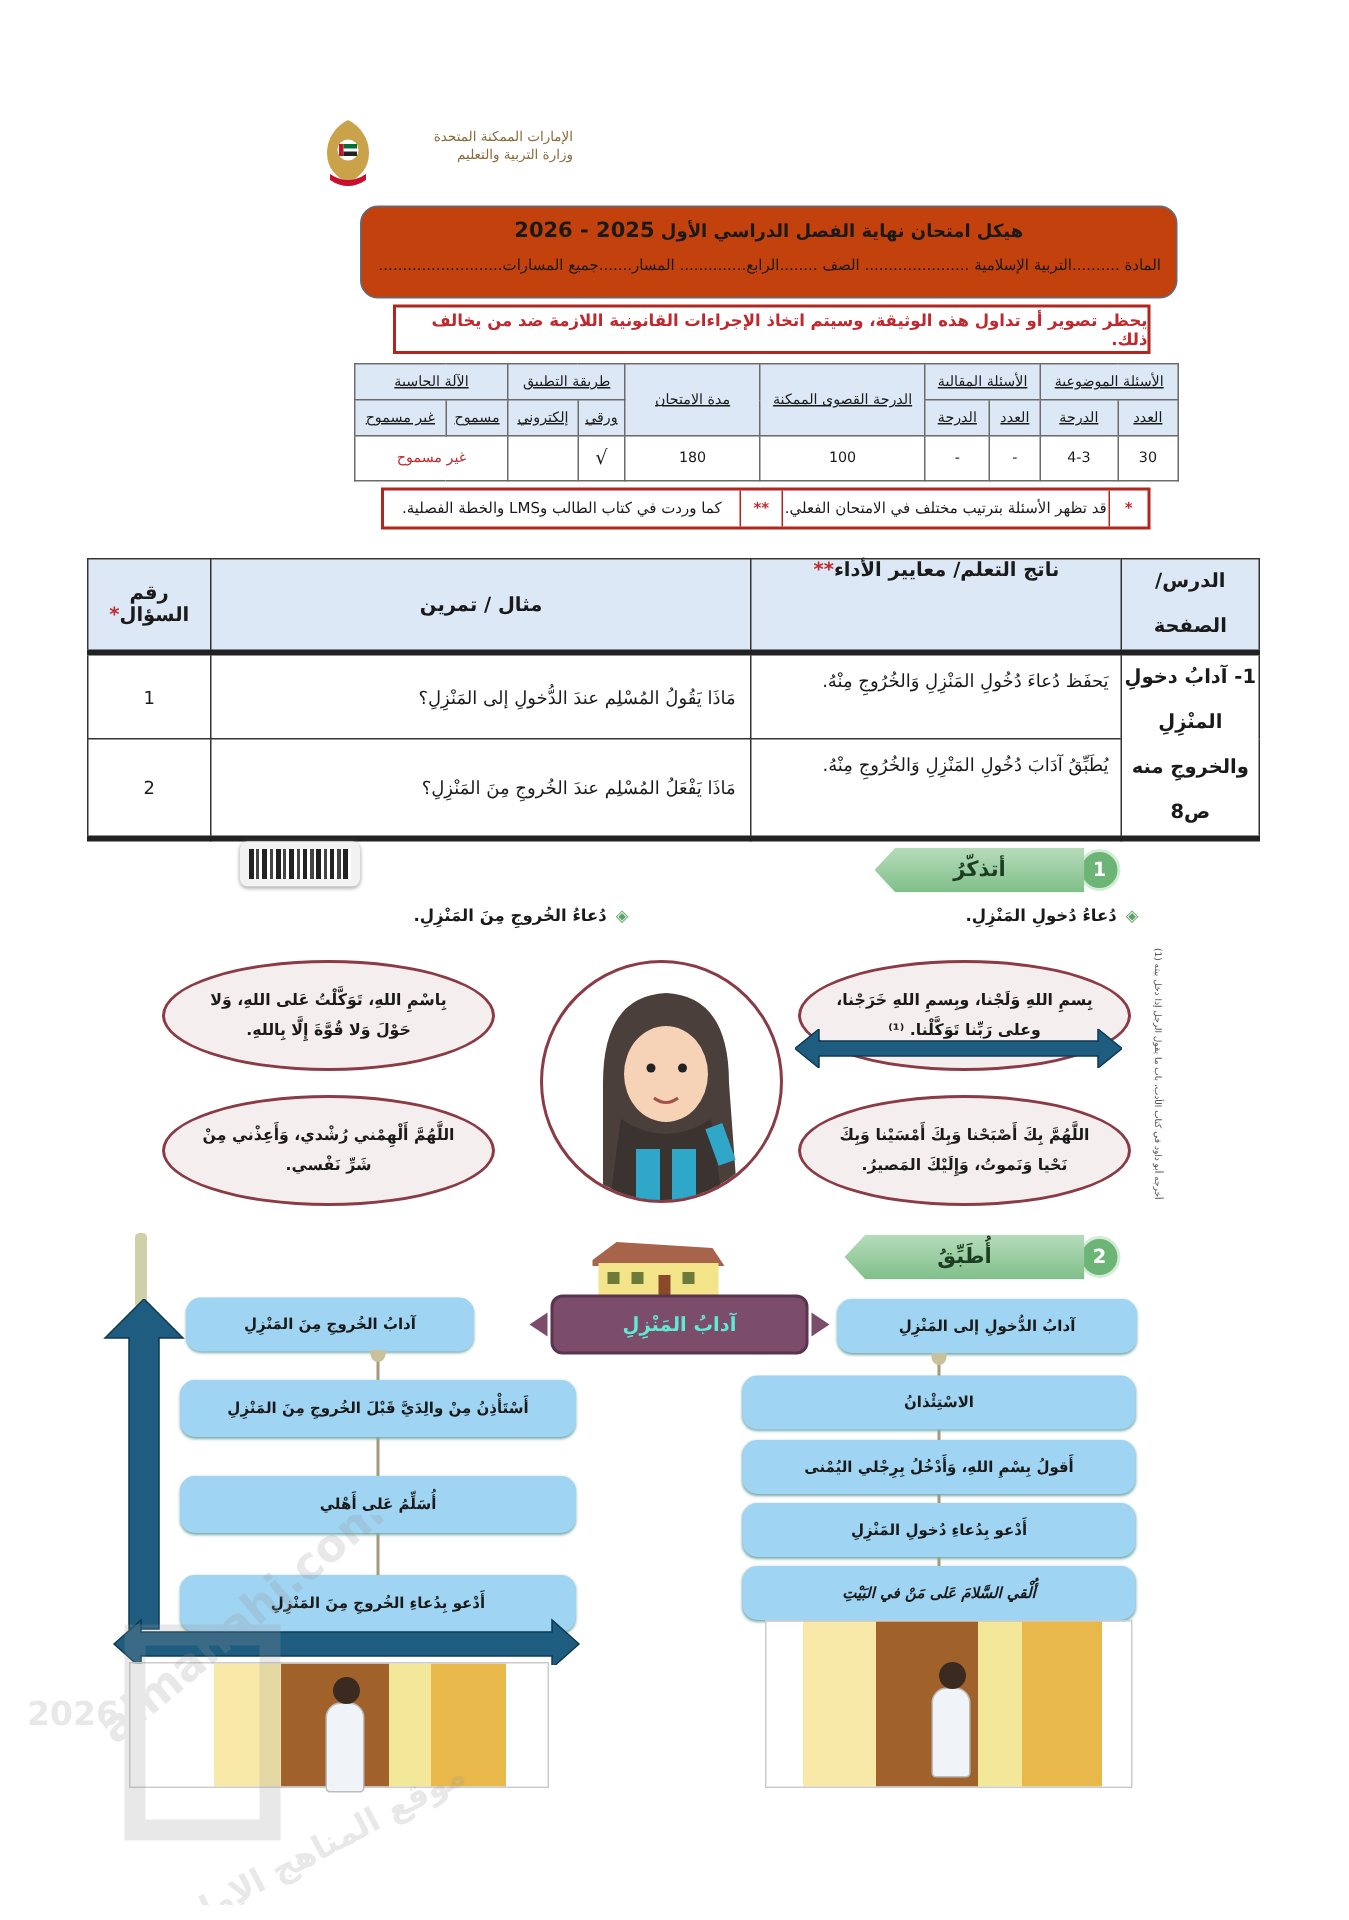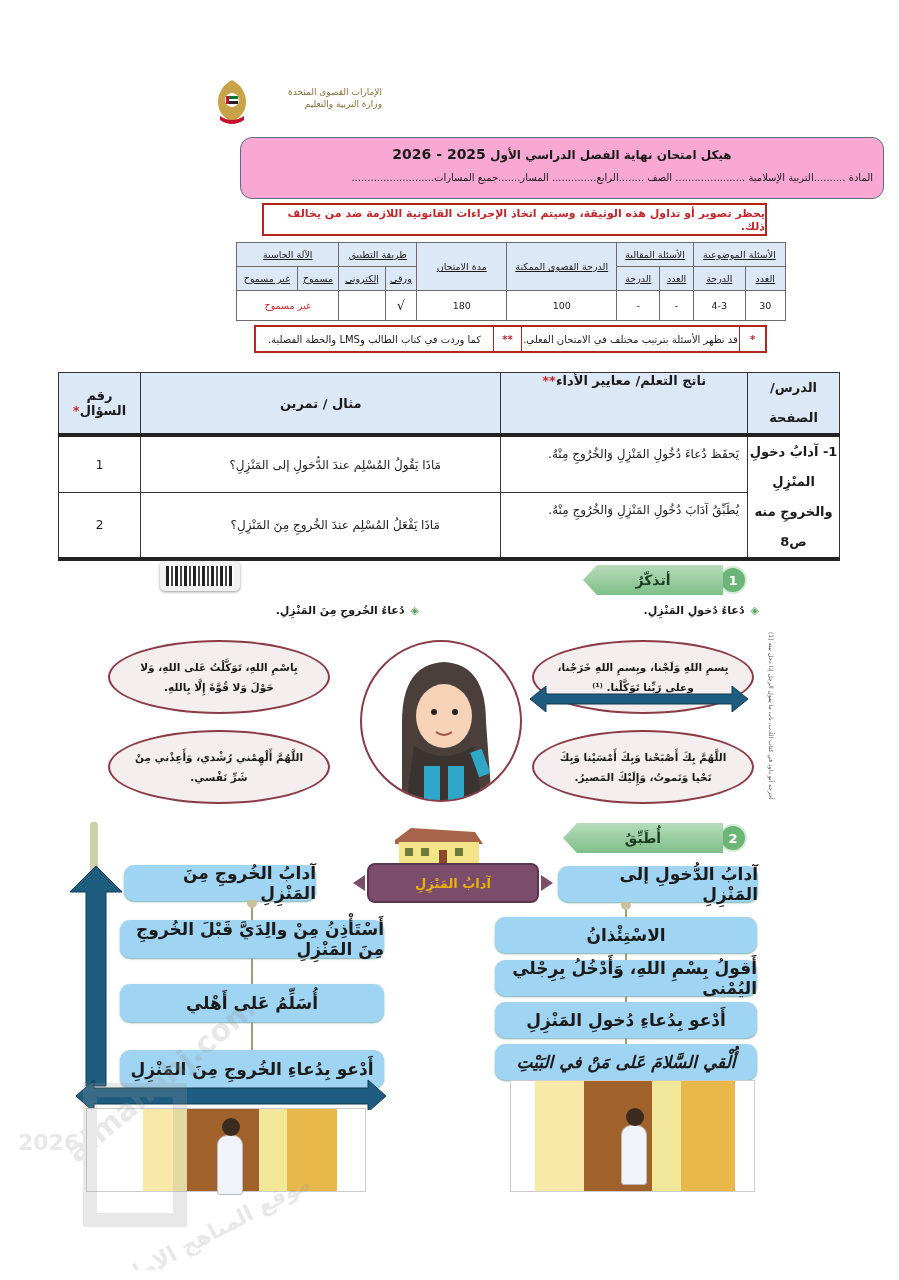--- a/index.html
+++ b/index.html
@@ -6,21 +6,21 @@
   html, body { width: 899px; height: 1280px; background: #ffffff; overflow: hidden; }
   body { position: relative; font-family: "DejaVu Sans", sans-serif; color: #1a1a1a; }
   .abs { position: absolute; }
   .rtl { direction: rtl; }
 
   
   #logo-emblem { left: 214px; top: 78px; width: 36px; height: 48px; }
   #ministry-text { left: 252px; top: 86px; width: 130px; font-size: 9px; color: #8a6d3b; line-height: 12px; text-align: right; }
 
   
-  #title-box { left: 240px; top: 137px; width: 644px; height: 62px; background: #f9a8d4; border: 1.5px solid #5a6e85; border-radius: 12px; }
+  #title-box { left: 240px; top: 137px; width: 545px; height: 62px; background: #c2410c; border: 1.5px solid #5a6e85; border-radius: 12px; }
   #title-main { left: 0; right: 0; top: 8px; text-align: center; font-size: 12px; font-weight: bold; }
   #title-main .yr { font-size: 14px; }
   #title-sub { right: 10px; top: 34px; font-size: 10px; white-space: nowrap; }
 
   
   #warning-box { left: 262px; top: 203px; width: 505px; height: 33px; border: 2px solid #b3261e; background: #fff; display: flex; align-items: center; justify-content: center; }
   #warning-text { color: #c0282d; font-weight: bold; font-size: 11px; }
 
   
   #spec-table { left: 236px; top: 242px; width: 550px; border-collapse: collapse; font-size: 9.5px; direction: rtl; }
@@ -34,21 +34,21 @@
   #notes-row .star { color: #c0282d; font-weight: bold; }
 
   
   #main-table { left: 58px; top: 372px; width: 782px; border-collapse: collapse; direction: rtl; }
   #main-table th { background: #dce8f5; font-size: 13px; font-weight: bold; height: 50px; border: 1.5px solid #333; }
   #main-table td { border: 1.5px solid #333; font-size: 12px; height: 56px; vertical-align: middle; }
   #main-table thead tr { border-bottom: 4px solid #222; }
   #main-table tbody { border-bottom: 4px solid #222; }
   .c-lesson { width: 92px; text-align: center; font-weight: bold; font-size: 13px !important; line-height: 30px; }
   .c-outcome { width: 247px; text-align: right; padding-right: 8px; vertical-align: top !important; padding-top: 10px; }
-  .c-example { width: 361px; text-align: center; padding-right: 10px; padding-left: 39px; }
+  .c-example { width: 361px; text-align: right; padding-right: 10px; padding-left: 39px; }
   .c-num { width: 82px; text-align: center; }
   .star-red { color: #c0282d; }
 
   
   #qr-code { left: 160px; top: 561px; width: 80px; height: 30px; background: #f2f2f2; border-radius: 5px; box-shadow: 0 1px 3px #999; display: flex; align-items: center; justify-content: center; }
   #qr-inner { width: 68px; height: 20px; background: repeating-linear-gradient(90deg, #222 0 3px, #fff 3px 5px, #444 5px 7px, #fff 7px 9px); }
   .section-tag { height: 34px; display: flex; align-items: center; }
   .tag-body { height: 30px; background: linear-gradient(#b7dcbb, #7fbf89); clip-path: polygon(14px 0, 100% 0, 100% 100%, 14px 100%, 0 50%); display: flex; align-items: center; justify-content: center; font-weight: bold; font-size: 14px; color: #1c3d22; }
   .tag-num { width: 28px; height: 28px; border-radius: 50%; background: #6cb577; color: #fff; font-weight: bold; display: flex; align-items: center; justify-content: center; font-size: 13px; border: 2px solid #d3ecd5; margin-left: -4px; }
   #tag1 { left: 583px; top: 563px; }
@@ -62,24 +62,24 @@
   #dua-enter-1 { left: 532px; top: 640px; }
   #dua-enter-2 { left: 532px; top: 730px; }
   #dua-exit-1 { left: 108px; top: 640px; }
   #dua-exit-2 { left: 108px; top: 730px; }
   #girl-portrait { left: 360px; top: 640px; width: 162px; height: 162px; border-radius: 50%; border: 2px solid #8a3b45; background: #fff; overflow: hidden; }
 
   #margin-note { left: 768px; top: 632px; width: 22px; height: 440px; }
   #margin-note span { display: block; writing-mode: vertical-rl; font-size: 6px; color: #555; letter-spacing: 0.5px; }
 
   
-  .blue-box { background: #9fd4f2; border-radius: 10px; display: flex; align-items: center; justify-content: center; font-weight: bold; font-size: 17px; box-shadow: 0 1px 2px #7aa; direction: rtl; }
+  .blue-box { background: #9fd4f2; border-radius: 10px; display: flex; align-items: center; justify-content: center; font-weight: bold; font-size: 10px; box-shadow: 0 1px 2px #7aa; direction: rtl; }
   #house-icon { left: 385px; top: 826px; width: 100px; height: 38px; }
   #manners-title { left: 353px; top: 863px; width: 200px; height: 40px; }
-  #manners-box { position: absolute; left: 14px; top: 0; width: 172px; height: 40px; background: #7b4d6b; border-radius: 8px; color: #eab308; font-weight: bold; font-size: 13px; display: flex; align-items: center; justify-content: center; border: 2px solid #5b3450; }
+  #manners-box { position: absolute; left: 14px; top: 0; width: 172px; height: 40px; background: #7b4d6b; border-radius: 8px; color: #5eead4; font-weight: bold; font-size: 13px; display: flex; align-items: center; justify-content: center; border: 2px solid #5b3450; }
   .tri-l { position: absolute; left: 0; top: 12px; border-top: 8px solid transparent; border-bottom: 8px solid transparent; border-right: 12px solid #7b4d6b; }
   .tri-r { position: absolute; right: 0; top: 12px; border-top: 8px solid transparent; border-bottom: 8px solid transparent; border-left: 12px solid #7b4d6b; }
 
   #enter-head { left: 558px; top: 866px; width: 200px; height: 36px; }
   #enter-1 { left: 495px; top: 917px; width: 262px; height: 36px; }
   #enter-2 { left: 495px; top: 960px; width: 262px; height: 36px; }
   #enter-3 { left: 495px; top: 1002px; width: 262px; height: 36px; }
   #enter-4 { left: 495px; top: 1044px; width: 262px; height: 36px; font-style: italic; }
   #exit-head { left: 124px; top: 865px; width: 192px; height: 36px; }
   #exit-1 { left: 120px; top: 920px; width: 264px; height: 38px; }
@@ -102,21 +102,21 @@
   <svg width="36" height="48" viewBox="0 0 36 48">
     <path d="M18 2 C10 6 4 14 4 24 C4 34 10 40 18 44 C26 40 32 34 32 24 C32 14 26 6 18 2Z" fill="#c9a24a"></path>
     <circle cx="18" cy="22" r="7" fill="#fff"></circle>
     <rect x="12" y="18" width="3" height="8" fill="#c8102e"></rect>
     <rect x="15" y="18" width="9" height="3" fill="#00732f"></rect>
     <rect x="15" y="23" width="9" height="3" fill="#222"></rect>
     <path d="M6 38 Q18 46 30 38 L30 42 Q18 50 6 42Z" fill="#c8102e"></path>
   </svg>
 </div>
 <div class="abs rtl" id="ministry-text">
-  <div>الإمارات القصوى المتحدة</div>
+  <div>الإمارات الممكنة المتحدة</div>
   <div>وزارة التربية والتعليم</div>
 </div>
 
 <div class="abs" id="title-box">
   <div class="abs rtl" id="title-main">
     <span>هيكل امتحان نهاية الفصل الدراسي الأول</span>
     <span class="yr">2025 - 2026</span>
   </div>
   <div class="abs rtl" id="title-sub">المادة ..........التربية الإسلامية ...................... الصف ........الرابع.............. المسار.......جميع المسارات..........................</div>
 </div>

